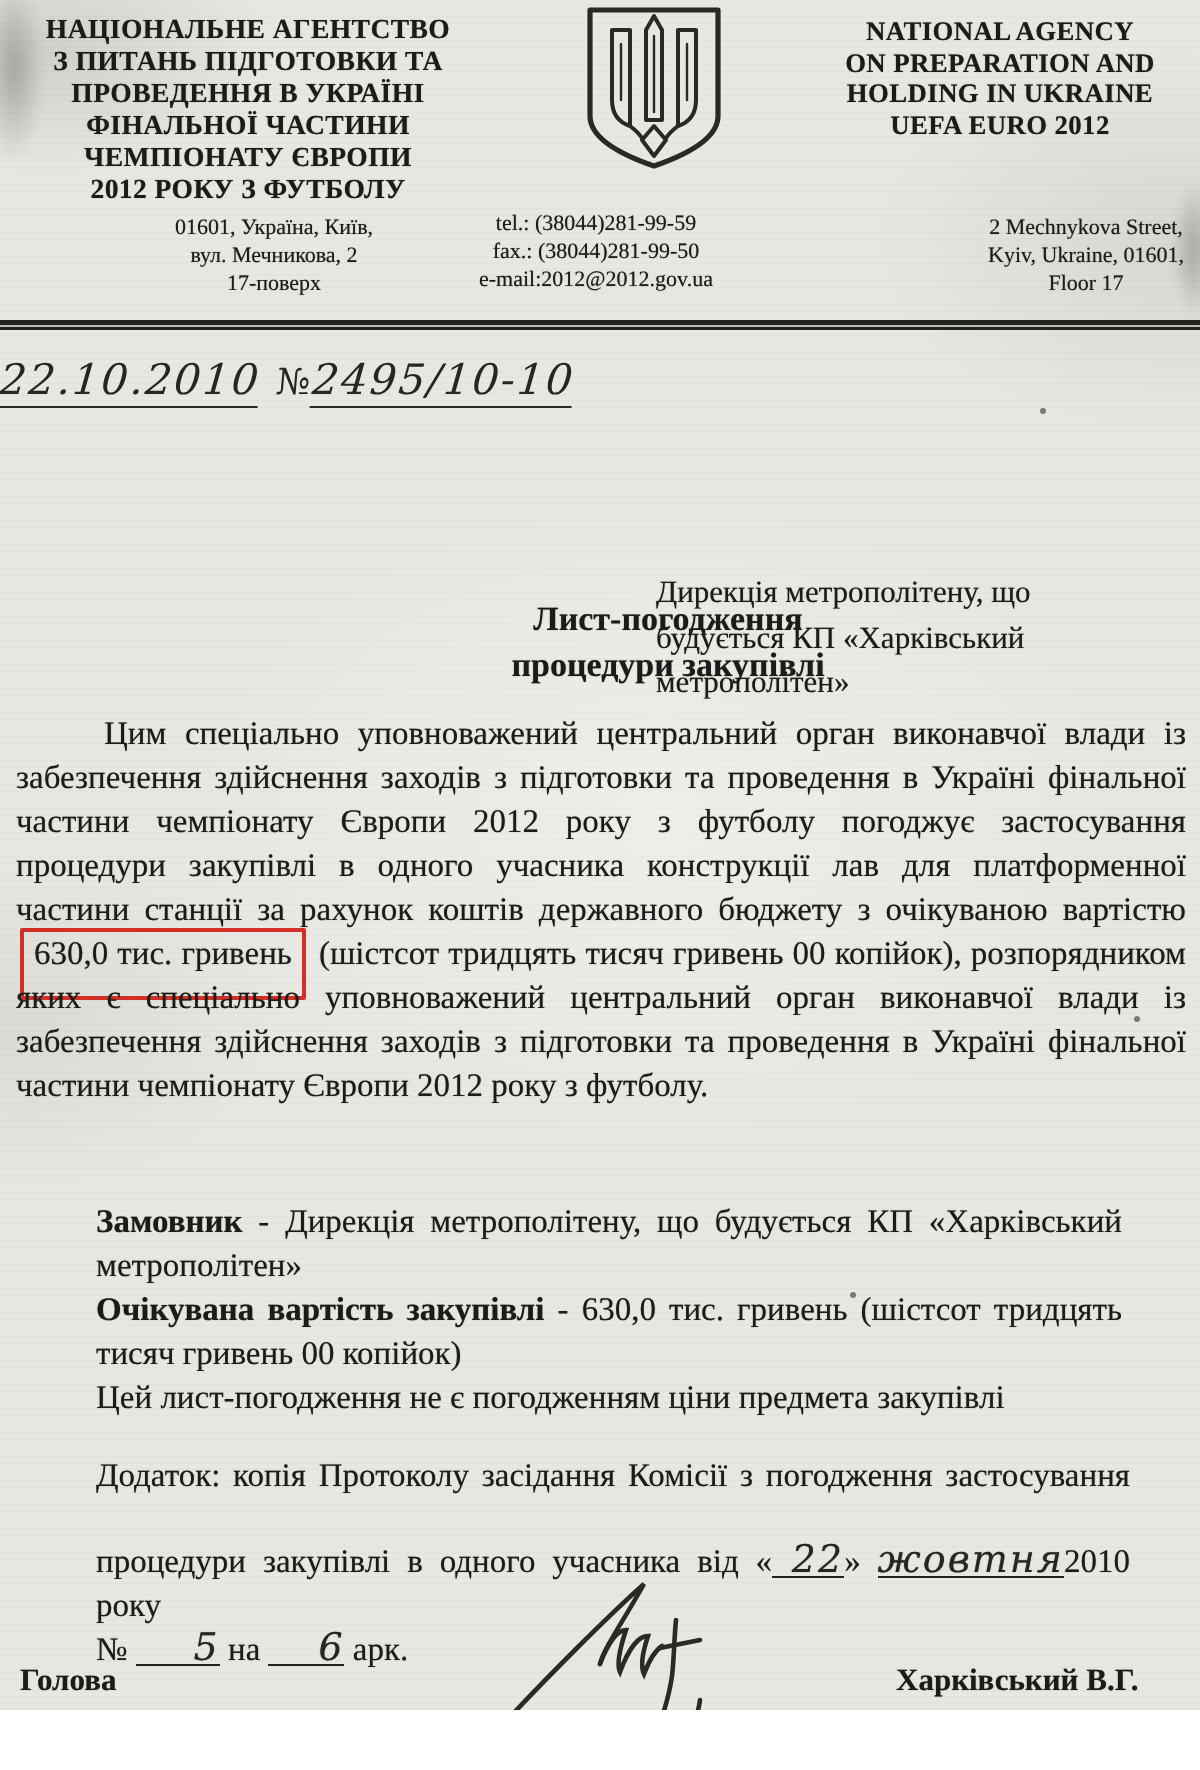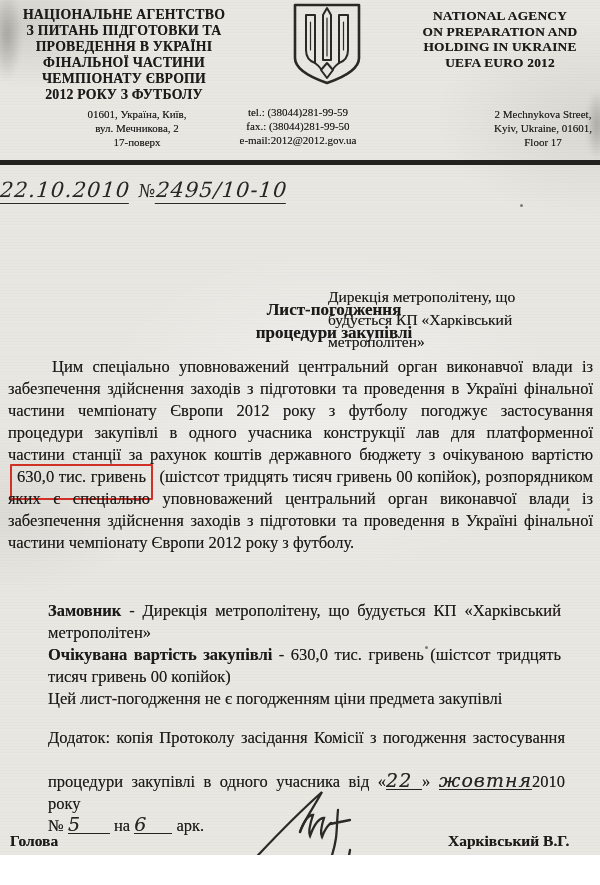--- a/index.html
+++ b/index.html
@@ -37,21 +37,21 @@
 
   .recipient{left:328px; top:243px; width:245px; font-size:15.5px; line-height:22.5px;margin-top:43px;}
   .title{left:0; top:298px; width:600px; font-size:17px; line-height:23px;margin-left:34px;}
 
   .bodypar{left:8px; top:356px; width:585px; font-size:16.5px; line-height:22px;
     text-align:justify; text-indent:44px;}
   .redbox{border:2.6px solid #d03025; padding:1px 5px 12px 5px; margin:0 2px; white-space:nowrap; border-radius:1px;}
 
   .details{left:48px; top:578px; width:513px; font-size:16.5px; line-height:22px; text-align:justify;margin-top:22px;}
   .attach{left:48px; top:727px; width:517px; font-size:16.5px; line-height:22px; text-align:justify;}
-  .blank{display:inline-block; border-bottom:1.7px solid #232321; text-align:left; line-height:14px; vertical-align:baseline;}
+  .blank{display:inline-block; border-bottom:1.7px solid #232321; text-align:right; line-height:14px; vertical-align:baseline;}
   .blank .hw{font-size:19px; letter-spacing:1px;}
   .blank-day{min-width:36px;}
   .blank-month{min-width:92px;margin-top:24px;}
   .blank-no{min-width:42px;}
   .blank-sheets{min-width:38px;}
 
   .signer-pos{left:10px; top:832px; font-size:15.5px;}
   .signer-name{left:448px; top:832px; font-size:15.5px;}
   .sig{left:238px; top:786px; width:132px; height:99px;}
 

